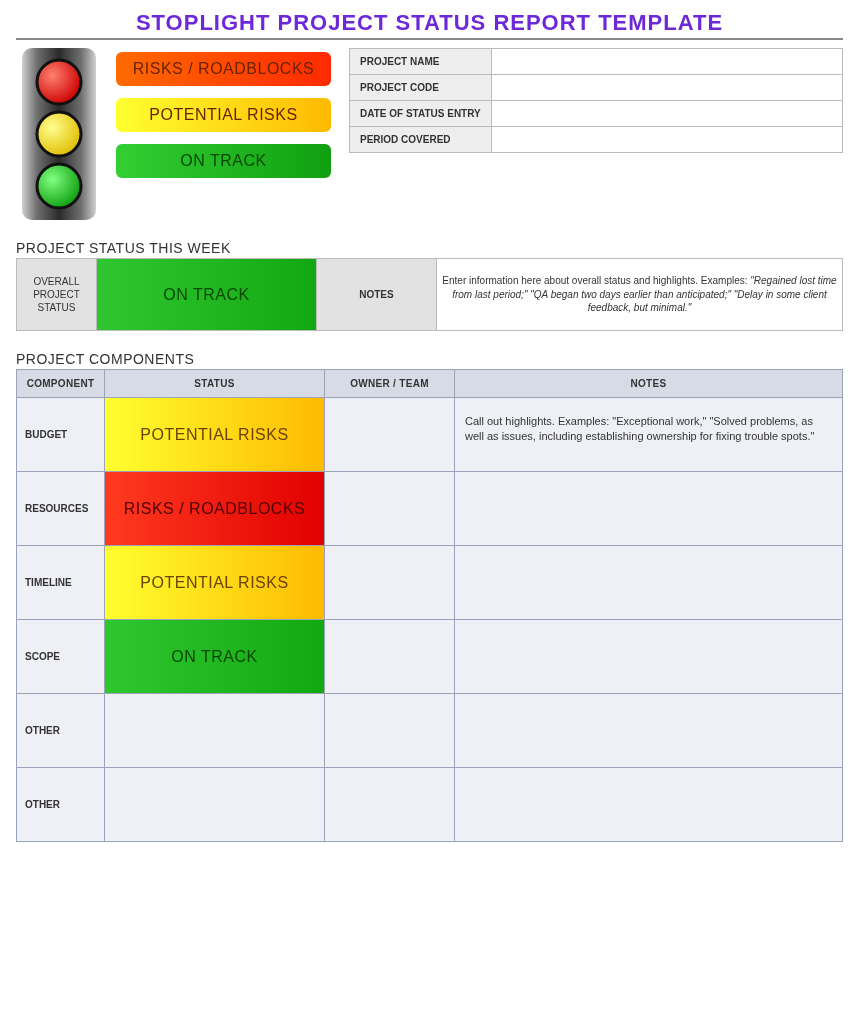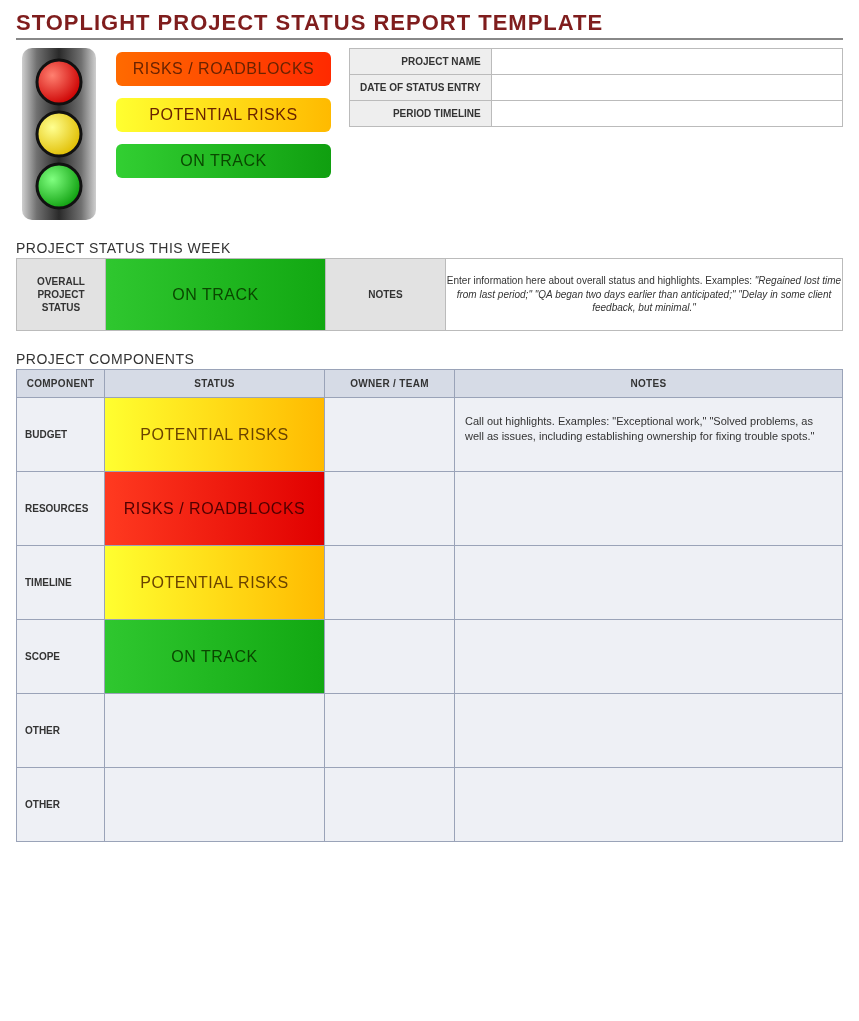--- a/index.html
+++ b/index.html
@@ -7,24 +7,25 @@
     font-family: "Century Gothic", "Futura", Arial, sans-serif;
     background: #ffffff;
     width: 859px;
     padding: 10px 16px 20px 16px;
     color: #333;
   }
   h1.title {
     font-size: 22px;
     font-weight: bold;
     letter-spacing: 1px;
-    color: #7f1d1d;
+    color: #6d28d9;
     border-bottom: 2px solid #888888;
     padding-bottom: 2px;
     margin-bottom: 8px;
+    text-align: center;
   }
 
   
   .top-row { display:flex; gap:18px; align-items:flex-start; }
 
   
   .stoplight-block { display:flex; gap:14px; align-items:flex-start; }
   .stoplight-svg { flex:0 0 auto; }
 
   .legend { display:flex; flex-direction:column; gap:12px; padding-top:4px; }
@@ -43,21 +44,21 @@
   
   table.meta {
     border-collapse: collapse;
     flex:1;
   }
   table.meta td, table.meta th {
     border: 1px solid #bbbbbb;
     font-size: 10px;
     font-weight: bold;
     padding: 7px 10px;
-    text-align:right;
+    text-align:left;
     white-space:nowrap;
   }
   table.meta th { background:#eeeeee; width:130px; }
   table.meta td { background:#ffffff; min-width:320px; }
 
   
   h2.section {
     font-size: 14px;
     font-weight: normal;
     letter-spacing: 0.5px;
@@ -70,24 +71,24 @@
   }
   table.week td, table.week th {
     border:1px solid #bbbbbb;
     font-size:10px;
     text-align:center;
     vertical-align:middle;
     padding:0;
   }
   table.week th.caption {
     background:#e2e2e2;
-    font-weight:bold;
+    font-weight:normal;
     font-size:10px;
     line-height:1.3;
-    width:89px;
+    width:80px;
     padding:6px 4px;
   }
   td.status-cell {
     width:220px; height:72px;
   }
   .status-chip {
     width:100%; height:100%;
     display:flex; align-items:center; justify-content:center;
     font-size:16px; letter-spacing:0.5px;
     color:#0a4700;
@@ -188,25 +189,29 @@
     </div>
   </div>
 
   <table class="meta">
     <tbody>
         <tr>
       <th>PROJECT NAME</th>
       <td></td>
     </tr>
     <tr>
+      <th>PROJECT CODE</th>
+      <td></td>
+    </tr>
+    <tr>
       <th>DATE OF STATUS ENTRY</th>
       <td></td>
     </tr>
     <tr>
-      <th>PERIOD TIMELINE</th>
+      <th>PERIOD COVERED</th>
       <td></td>
     </tr>
   </tbody>
     </table>
 
 </div>
 
 <h2 class="section">PROJECT STATUS THIS WEEK</h2>
 
 <table class="week">

